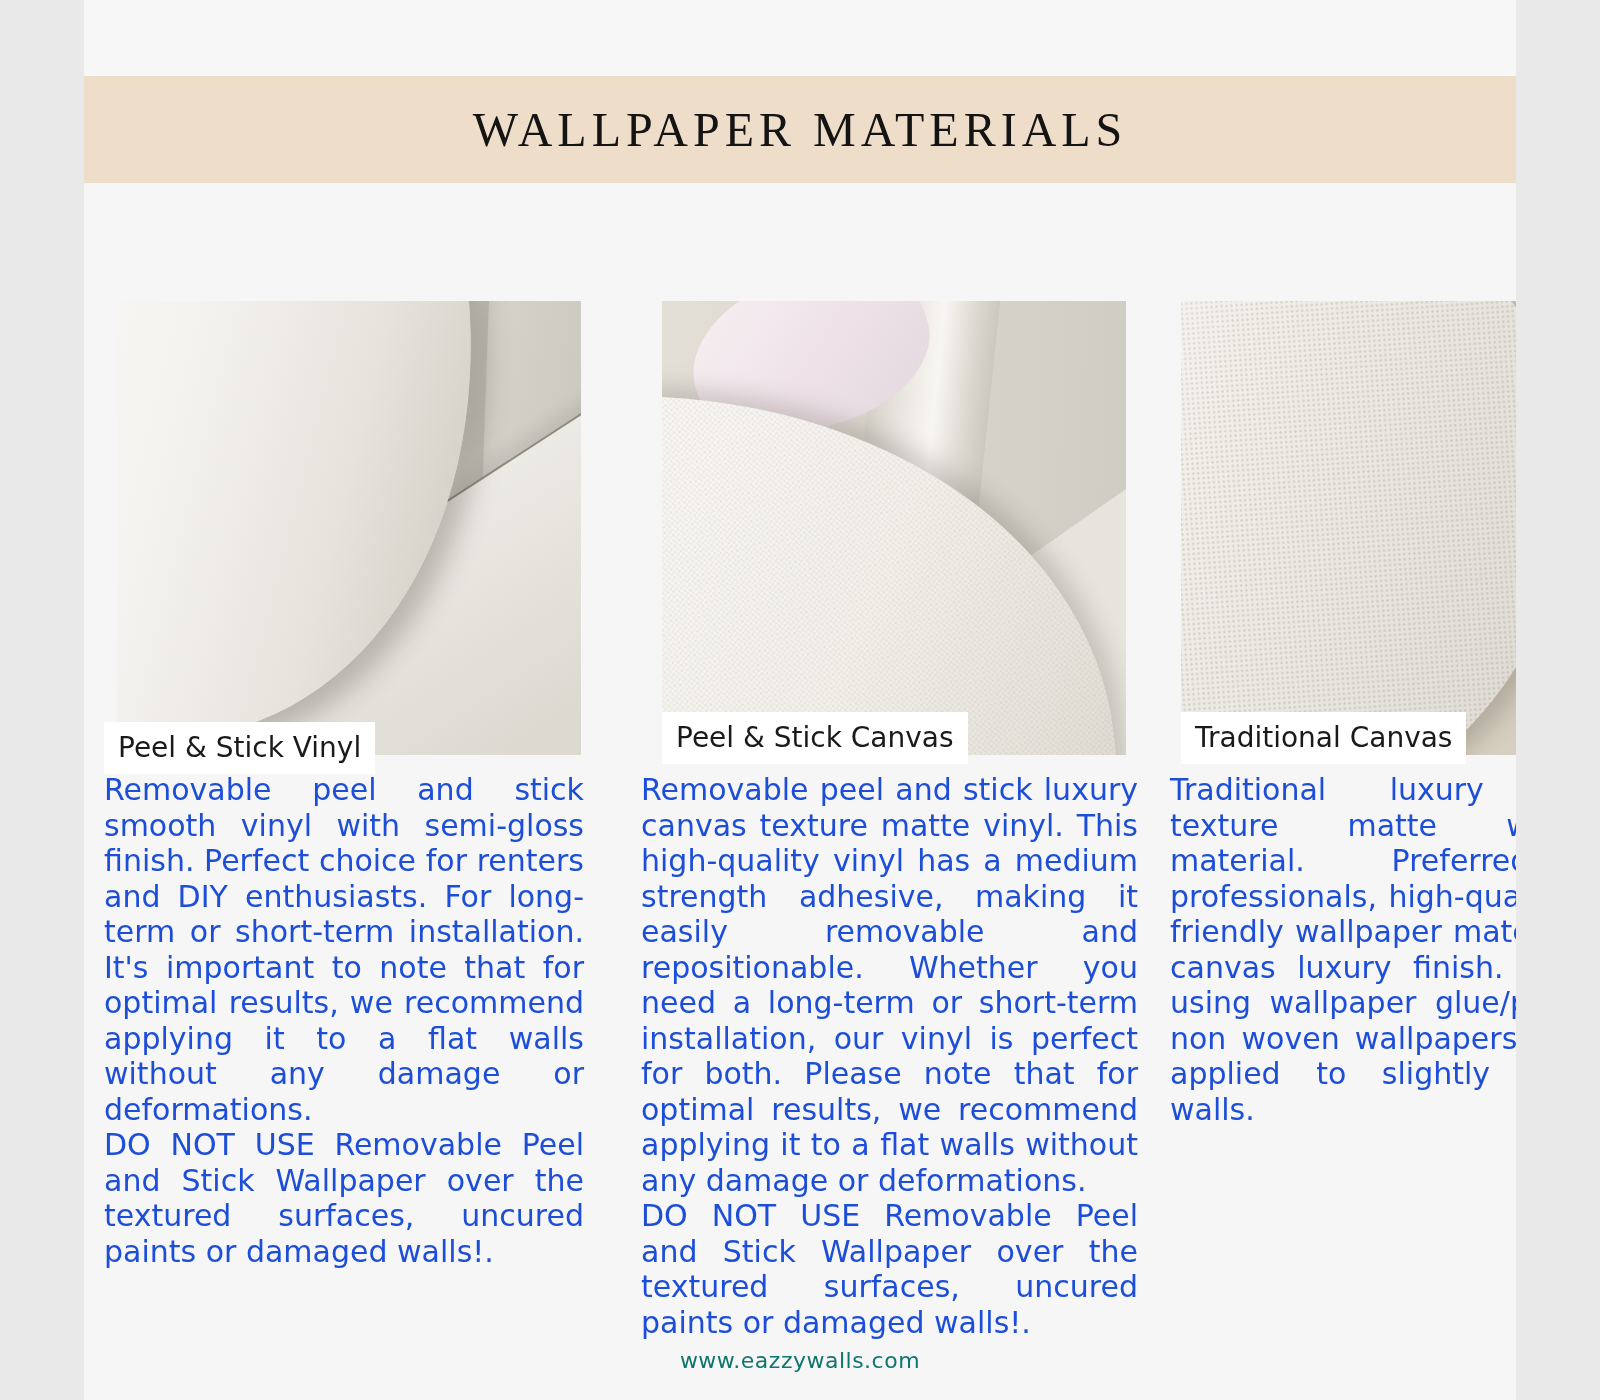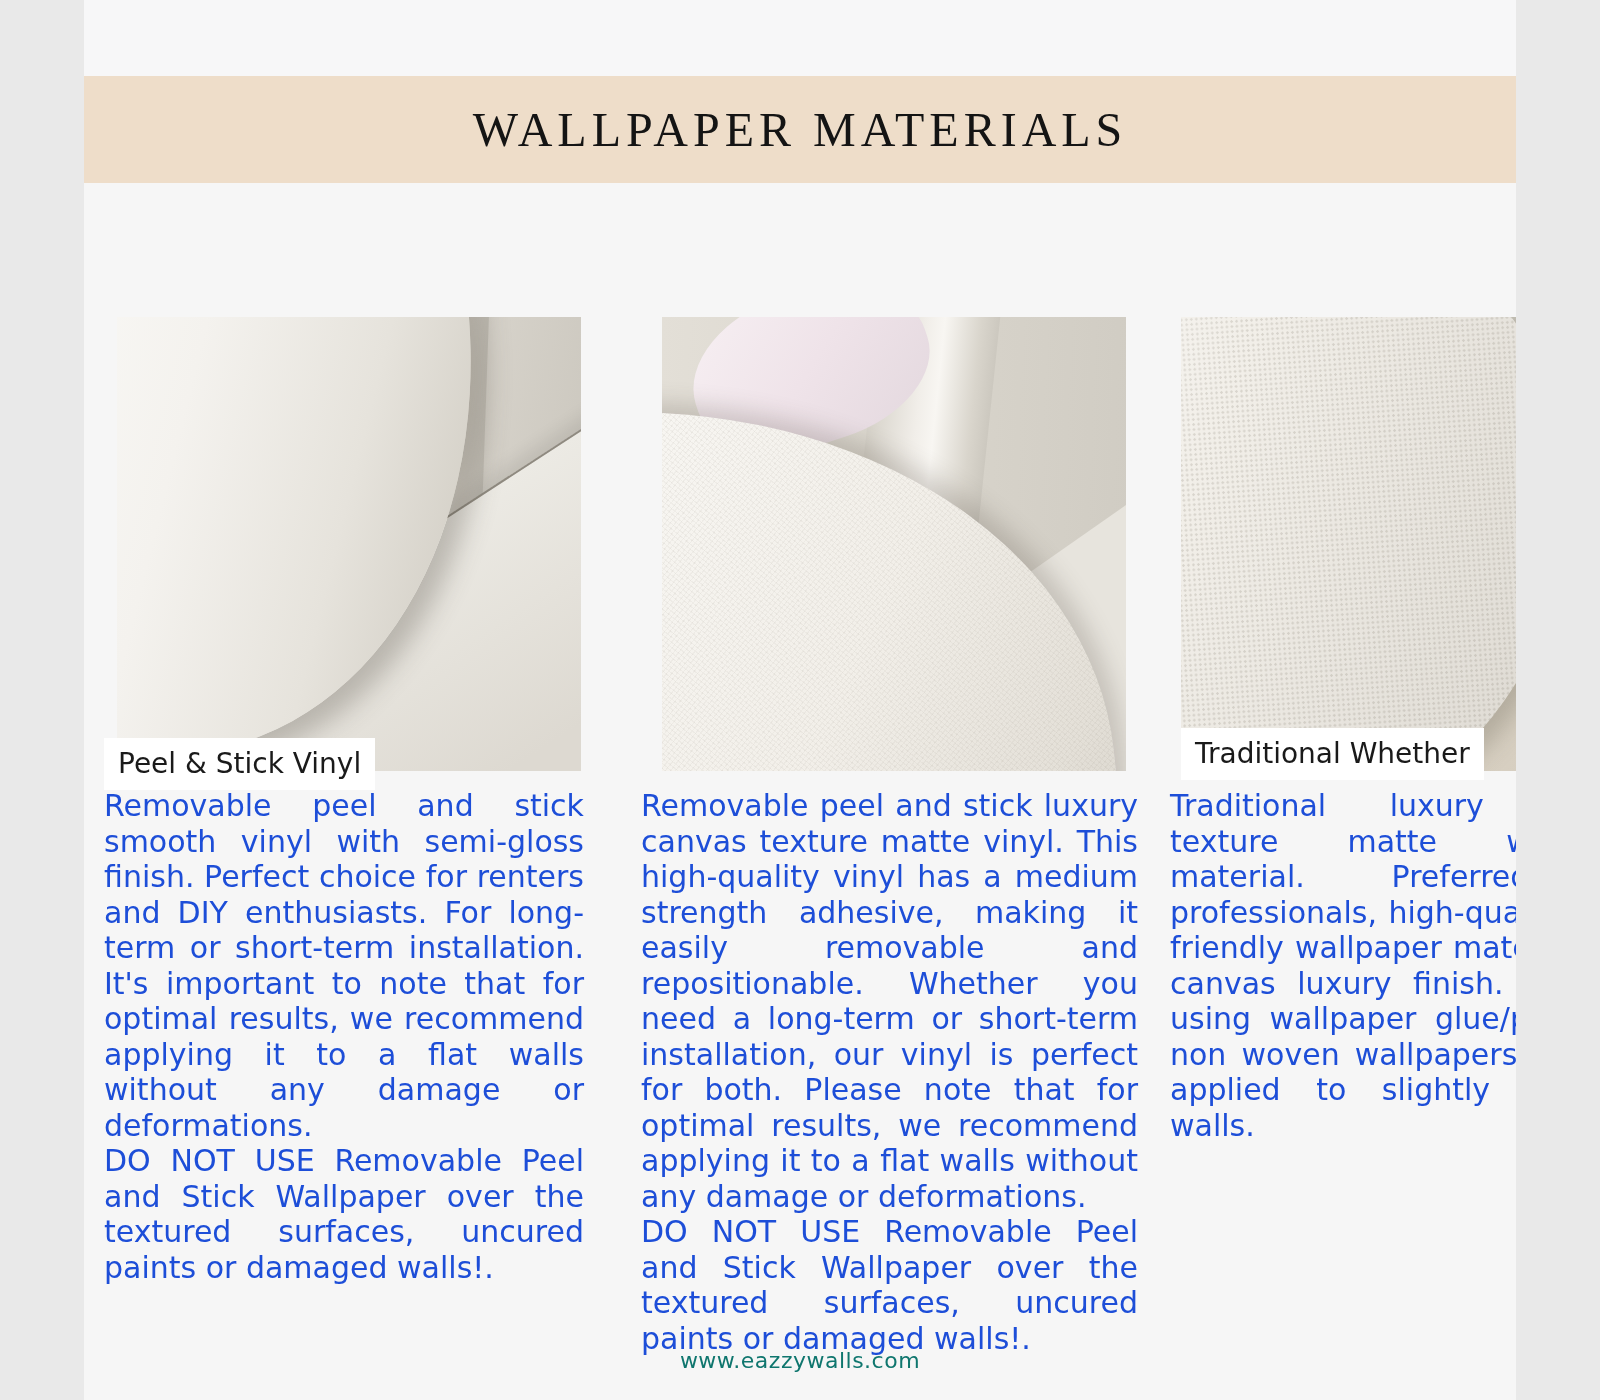--- a/index.html
+++ b/index.html
@@ -12,21 +12,21 @@
   .top-strip{position:absolute;left:0;top:0;width:100%;height:76px;background:#f7f7f8;}
   .header-band{
     position:absolute;left:0;top:76px;width:100%;height:107px;
     background:#eeddc9;display:flex;align-items:center;justify-content:center;
   }
   .page-title{
     font-family:"Liberation Serif",serif;font-weight:500;
     font-size:48px;letter-spacing:5px;color:#141414;margin:0;
   }
   
-  .col{position:absolute;top:301px;height:960px;margin-top:16px;}
+  .col{position:absolute;top:301px;height:960px;}
   .col1{left:20px;width:480px;}
   .col2{left:557px;width:497px;}
   .col3{left:1086px;width:483px;}
   .photo{
     position:absolute;top:0;height:454px;overflow:hidden;background:#ddd9d1;
   }
   .col1 .photo{left:13px;width:464px;}
   .col2 .photo{left:21px;width:464px;}
   .col3 .photo{left:11px;width:465px;}
   .photo *{position:absolute;}
@@ -122,32 +122,33 @@
   </div>
 
   <div class="col col2">
     <div class="photo p2">
       <div class="a2-line"></div>
       <div class="a2-floor"></div>
       <div class="a2-roll"></div>
       <div class="a2-under"></div>
       <div class="a2-sheet"></div>
     </div>
+    <div class="label">Peel &amp; Stick Canvas</div>
     <div class="desc">
       <p>Removable peel and stick luxury canvas texture matte vinyl. This high-quality vinyl has a medium strength adhesive, making it easily removable and repositionable. Whether you need a long-term or short-term installation, our vinyl is perfect for both. Please note that for optimal results, we recommend applying it to a flat walls without any damage or deformations.</p>
       <p class="warning">DO NOT USE Removable Peel and Stick Wallpaper over the textured surfaces, uncured paints or damaged walls!.</p>
     </div>
   </div>
 
   <div class="col col3">
     <div class="photo p3">
       <div class="a3-back"></div>
       <div class="a3-sheet"></div>
     </div>
-    <div class="label">Traditional Whether</div>
+    <div class="label">Traditional Canvas</div>
     <div class="desc">
       <p>Traditional luxury canvas texture matte wallpaper material. Preferred by professionals, high-quality, eco-friendly wallpaper material with canvas luxury finish. Installed using wallpaper glue/paste for non woven wallpapers. Can be applied to slightly textured walls.</p>
     </div>
   </div>
 
   <div class="footer">www.eazzywalls.com</div>
 
 </div>
 
 </body></html>

